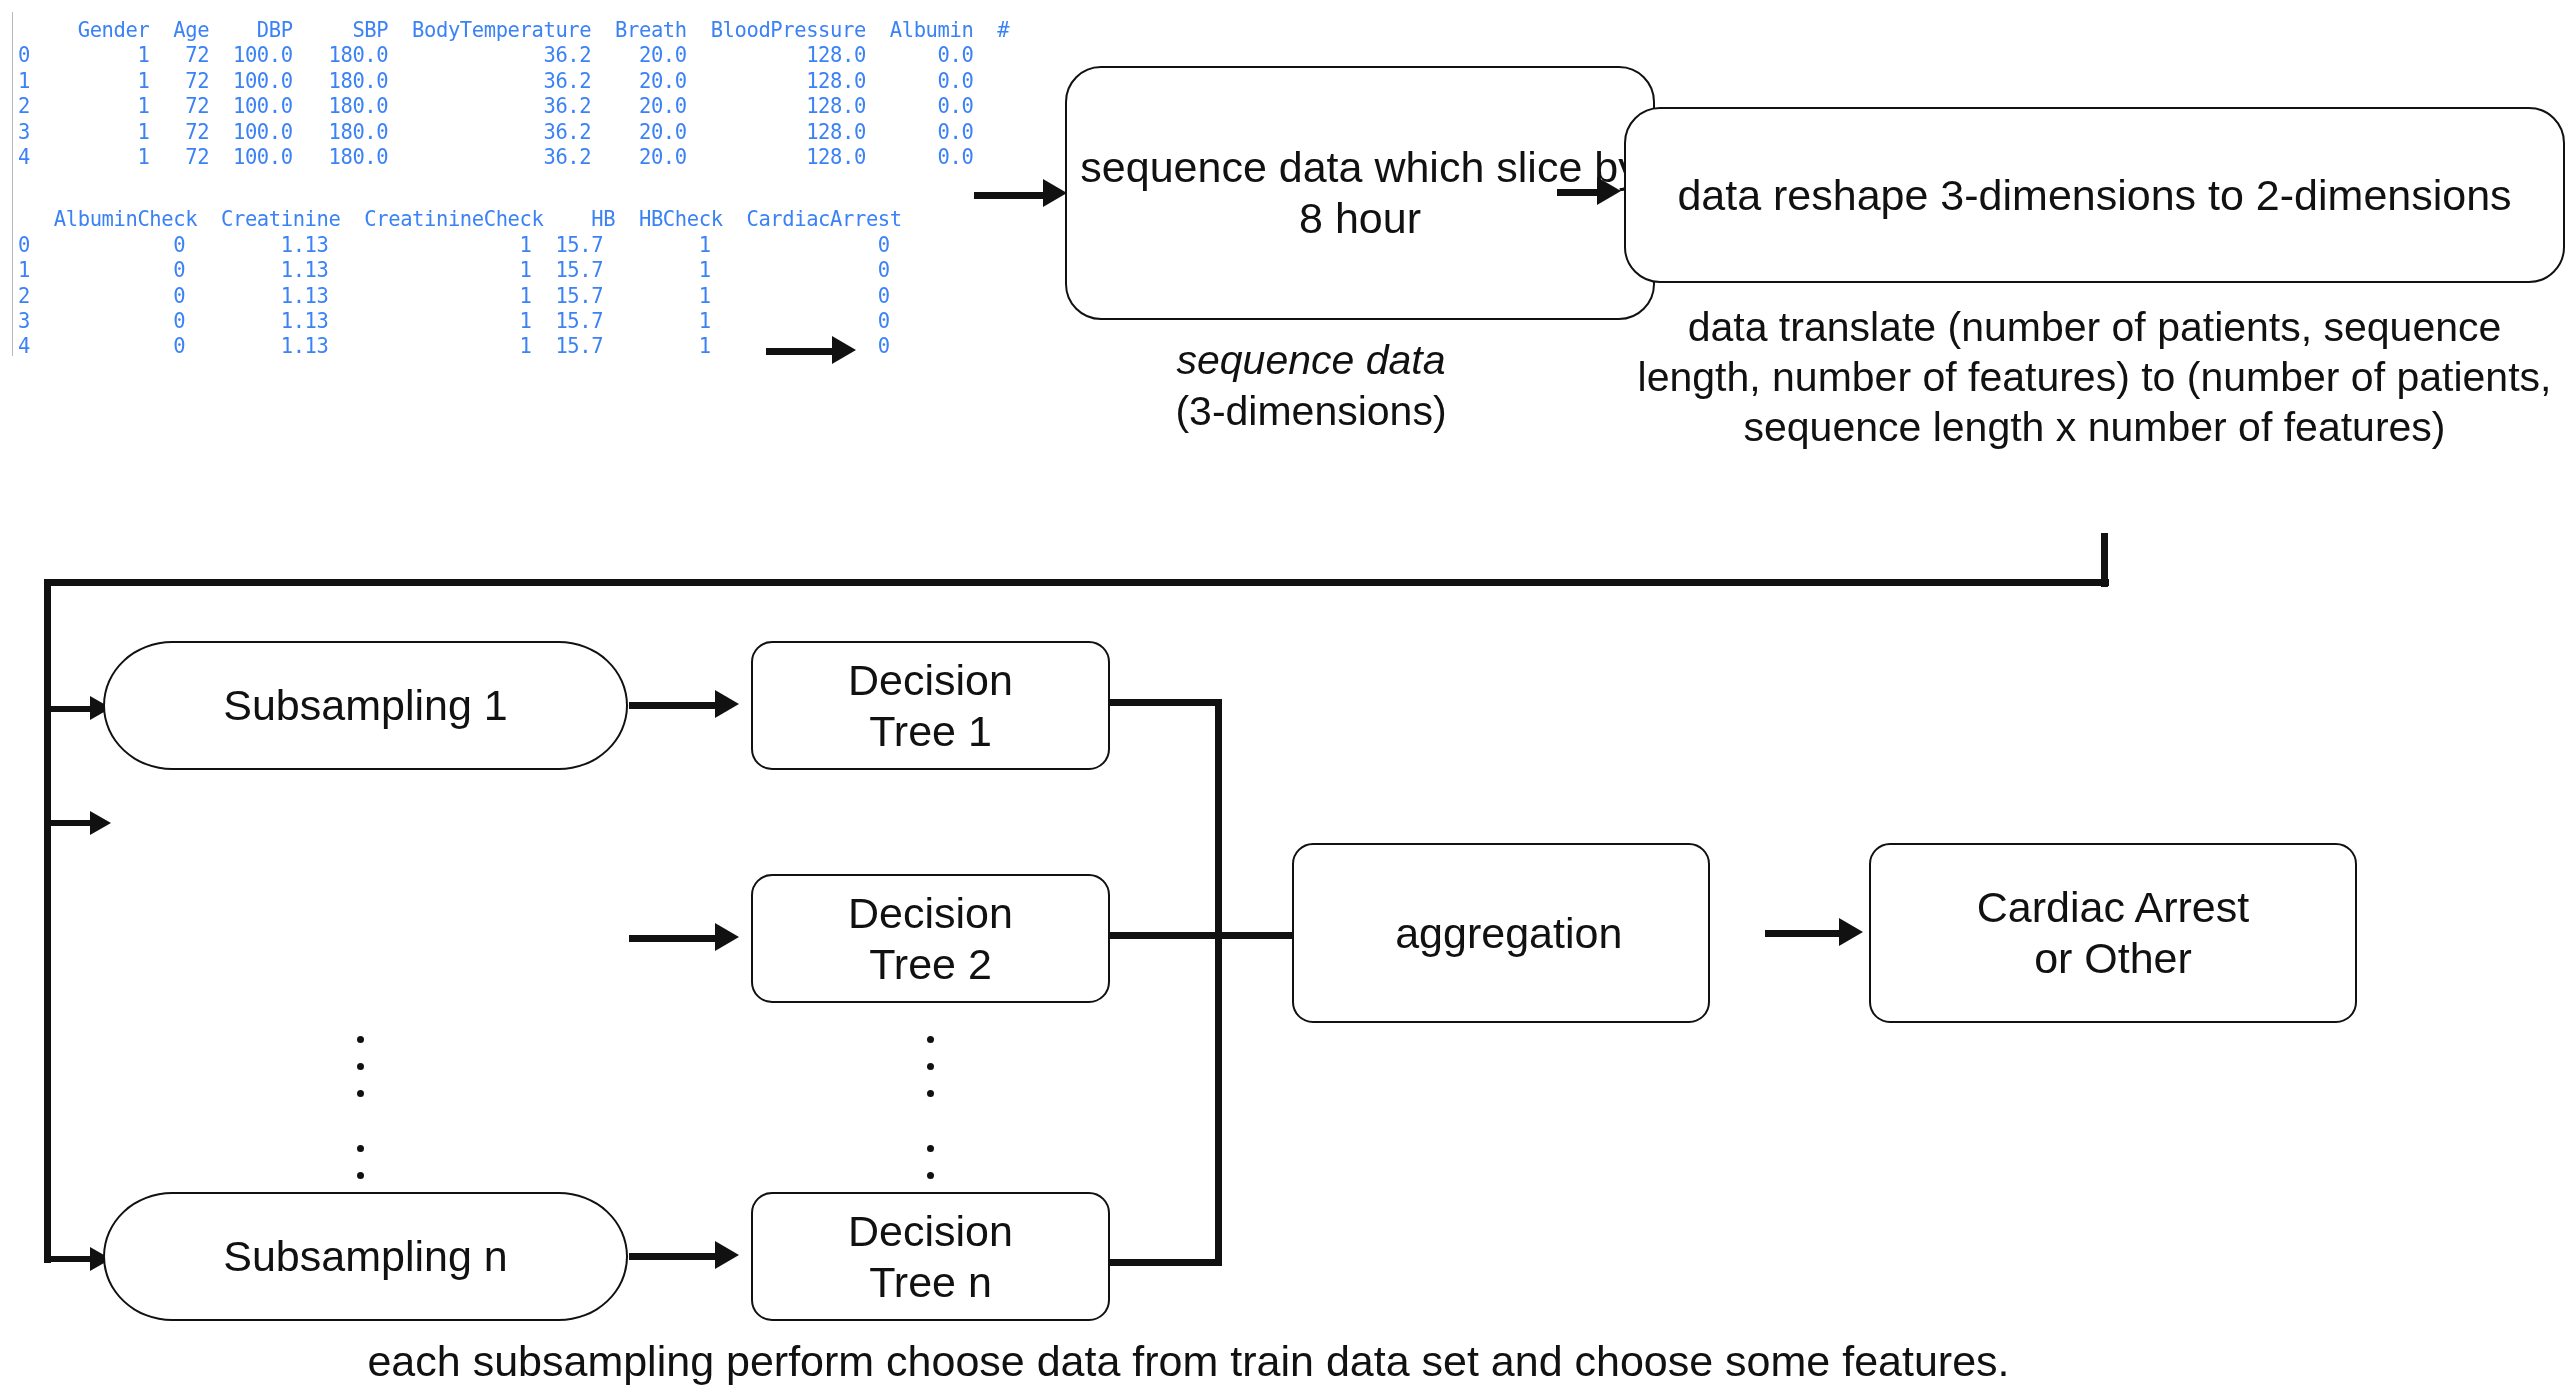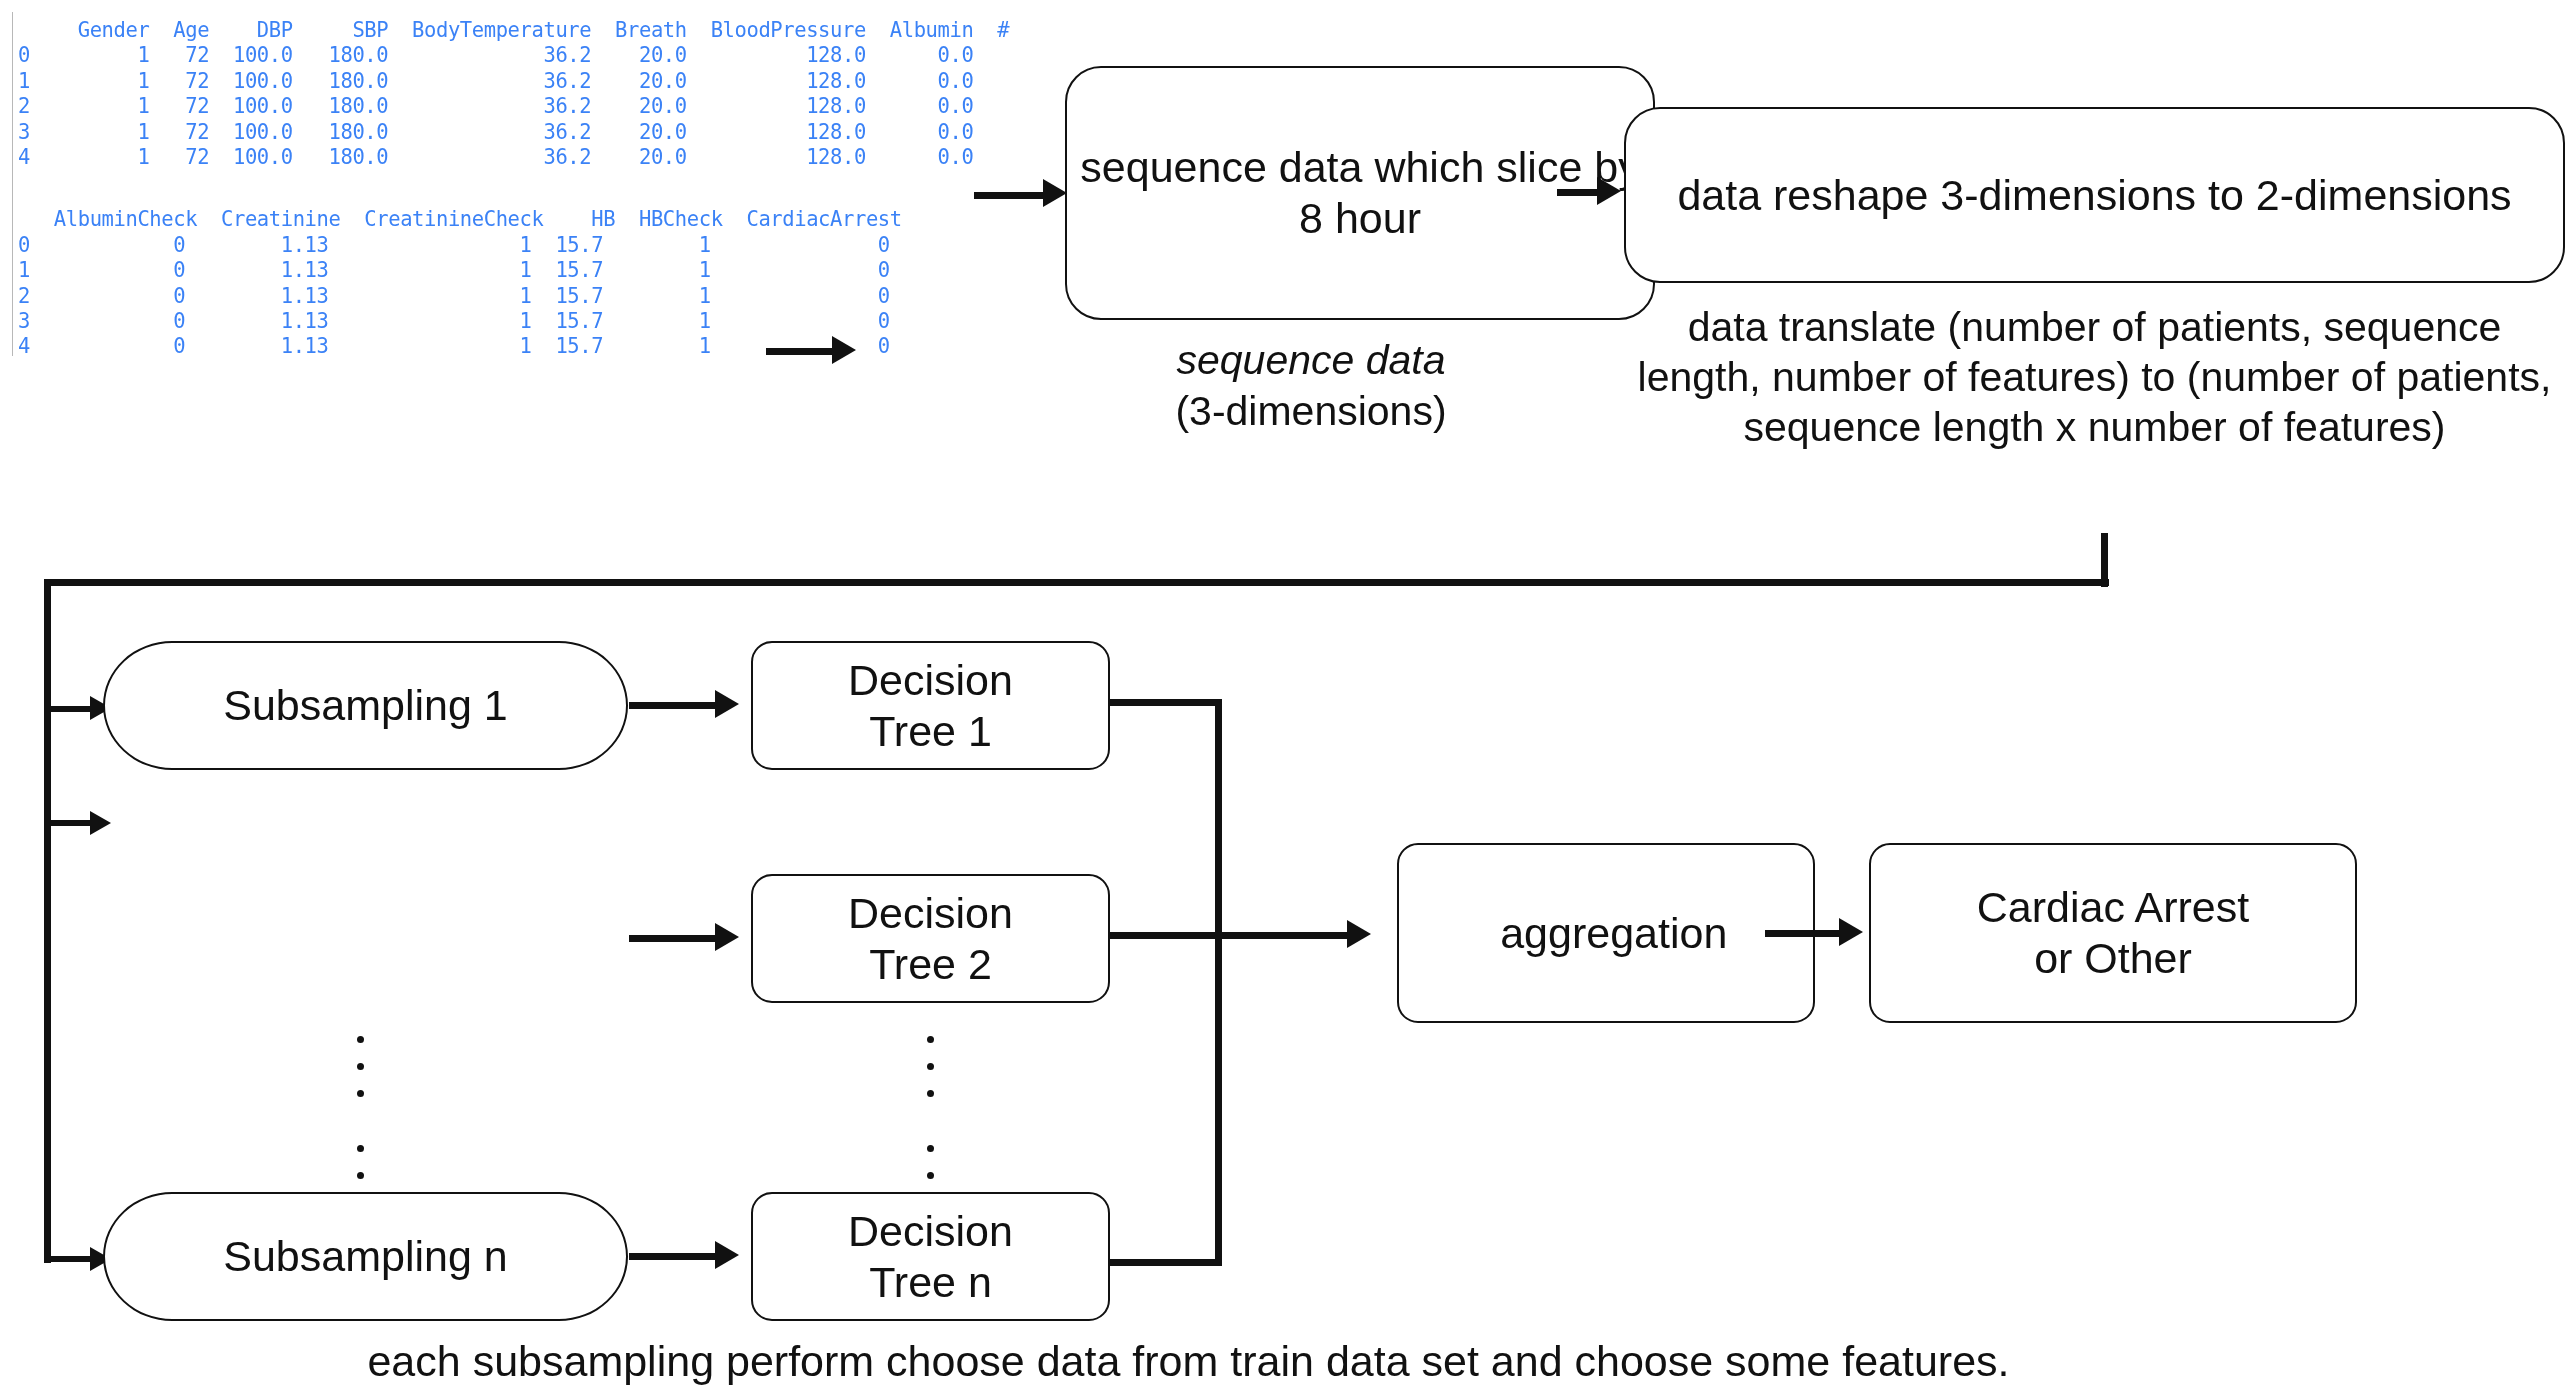--- a/index.html
+++ b/index.html
@@ -140,21 +140,21 @@
   </div>
 
   <div class="hline" style="left:1108px;top:699px;width:114px;"></div>
   <div class="hline" style="left:1108px;top:932px;width:114px;"></div>
   <div class="hline" style="left:1108px;top:1259px;width:114px;"></div>
   <div class="vline" style="left:1215px;top:699px;height:567px;"></div>
 
   <div class="hline" style="left:1215px;top:932px;width:139px;"></div>
   <div class="ahead" style="left:1347px;top:920px;"></div>
 
-  <div class="box r24" style="left:1397px;top:843px;width:418px;height:180px;padding-left:27px;">
+  <div class="box r24" style="left:1292px;top:843px;width:418px;height:180px;padding-left:27px;">
     <span>aggregation</span>
   </div>
 
   <div class="hline" style="left:1765px;top:930px;width:79px;"></div>
   <div class="ahead" style="left:1839px;top:918px;"></div>
 
   <div class="box r24" style="left:1869px;top:843px;width:488px;height:180px;flex-direction:column;">
     <span>Cardiac Arrest</span>
     <span>or Other</span>
   </div>

